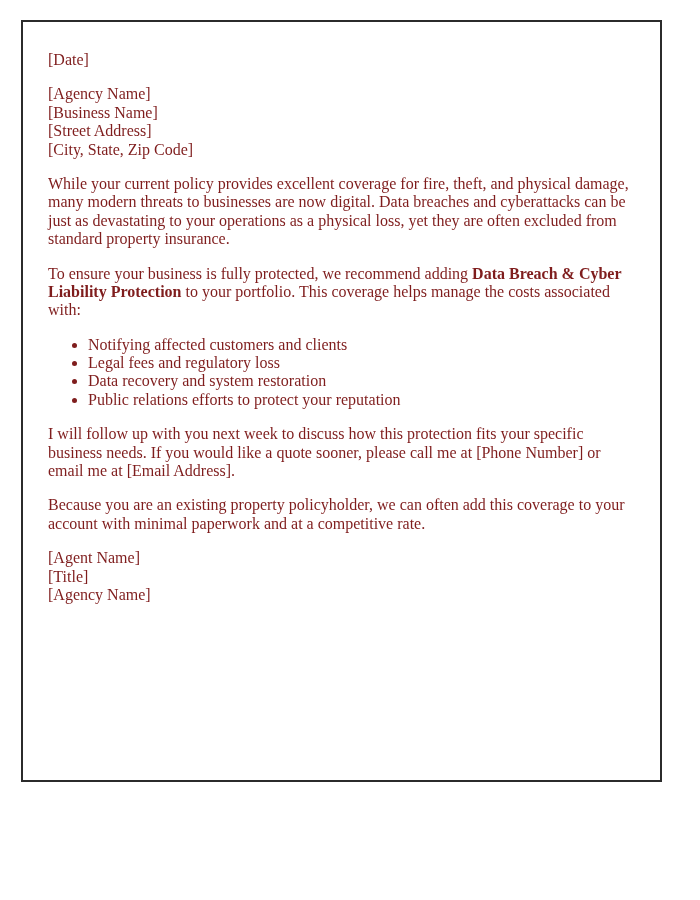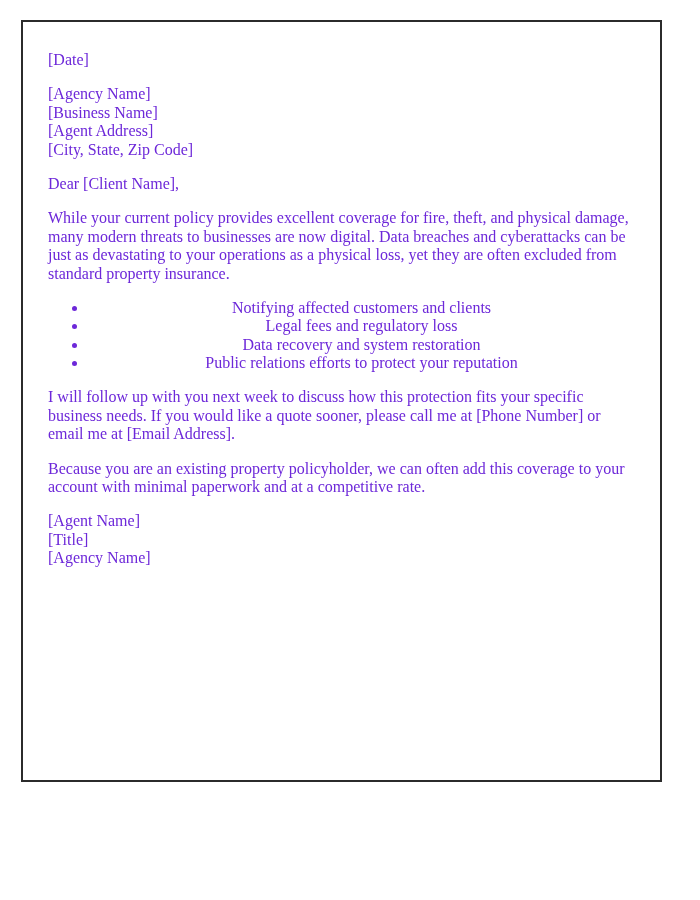--- a/index.html
+++ b/index.html
@@ -16,58 +16,57 @@
     top: 20px;
     width: 641px;
     height: 762px;
     box-sizing: border-box;
     border: 2px solid #2b2b2b;
     padding: 13px 25px 10px 25px;
     background: #ffffff;
     font-family: "Liberation Serif", "DejaVu Serif", serif;
     font-size: 16px;
     line-height: 1.15;
-    color: #6d28d9;
+    color: #7f1d1d;
   }
   .letter-page p {
     margin: 16px 0;
   }
   .letter-page ul {
     margin: 16px 0;
     padding-left: 40px;
     list-style-type: disc;
   }
   .letter-page li {
     margin: 0;
-    text-align: center;
   }
   .bold {
     font-weight: bold;
   }
 </style>
 </head>
 <body>
 
 <div class="letter-page">
 
   <p>[Date]</p>
 
   <p>
     <span>[Agency Name]</span><br>
     <span>[Business Name]</span><br>
-    <span>[Agent Address]</span><br>
+    <span>[Street Address]</span><br>
     <span>[City, State, Zip Code]</span>
   </p>
 
 
-  <p>Dear [Client Name],</p>
 
 
   <p>While your current policy provides excellent coverage for fire, theft, and physical damage, many modern threats to businesses are now digital. Data breaches and cyberattacks can be just as devastating to your operations as a physical loss, yet they are often excluded from standard property insurance.</p>
 
+  <p><span>To ensure your business is fully protected, we recommend adding </span><span class="bold">Data Breach &amp; Cyber Liability Protection</span><span> to your portfolio. This coverage helps manage the costs associated with:</span></p>
 
   <ul>
     <li>Notifying affected customers and clients</li>
     <li>Legal fees and regulatory loss</li>
     <li>Data recovery and system restoration</li>
     <li>Public relations efforts to protect your reputation</li>
   </ul>
 
   <p>I will follow up with you next week to discuss how this protection fits your specific business needs. If you would like a quote sooner, please call me at [Phone Number] or email me at [Email Address].</p>
 

